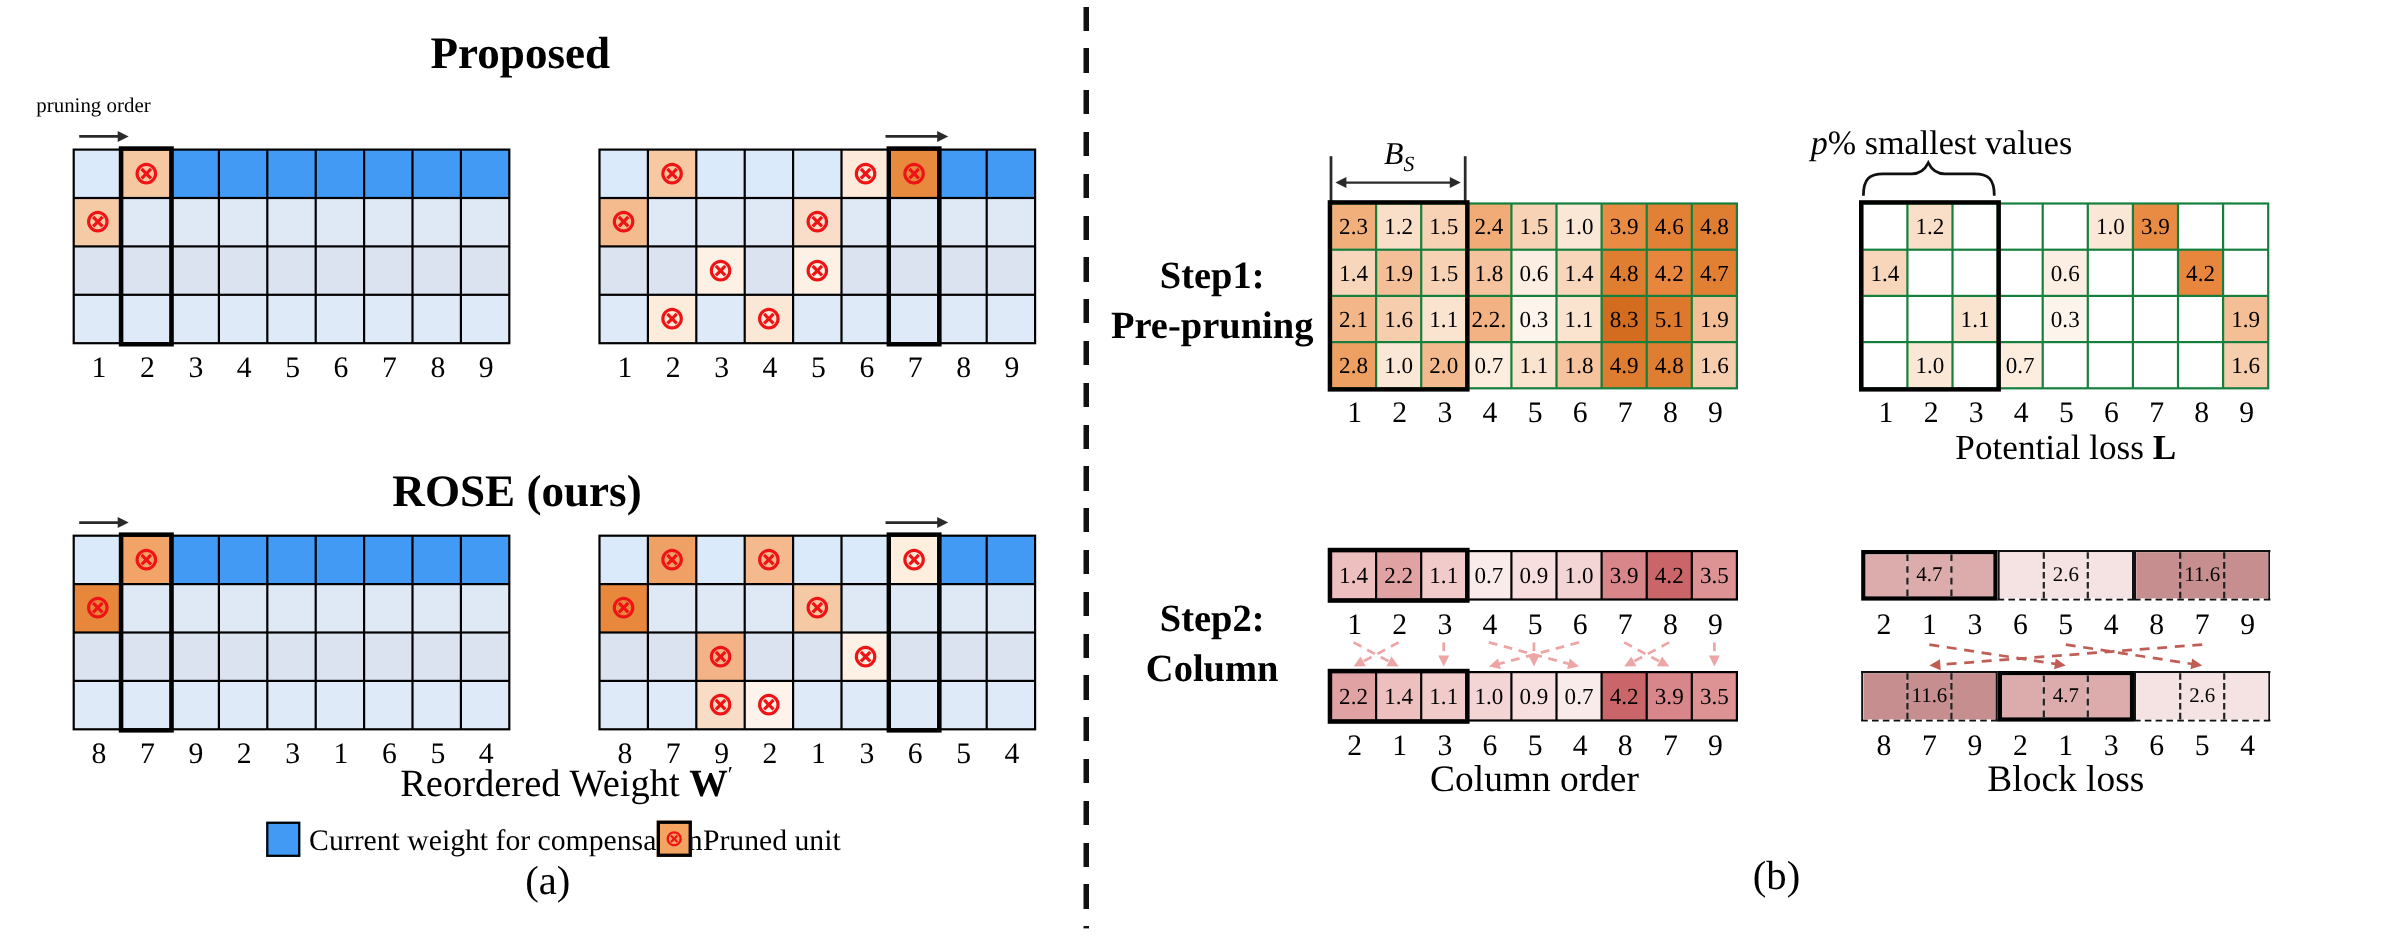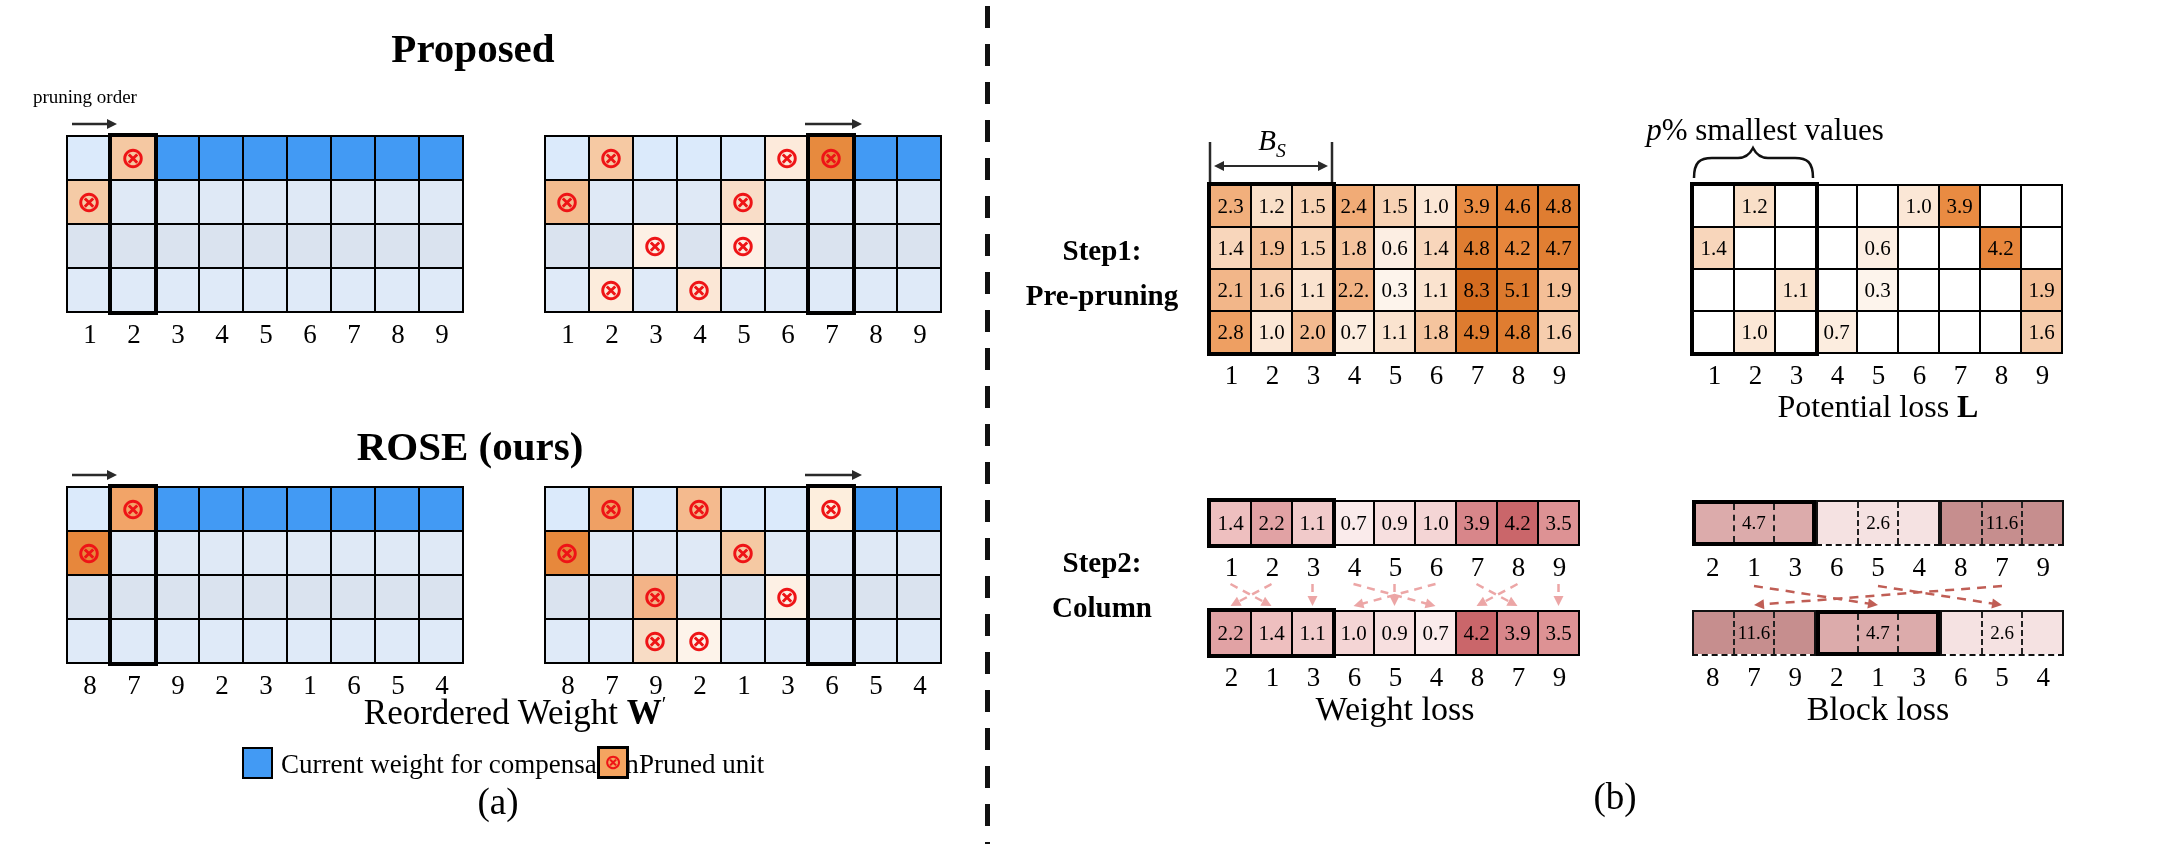--- a/index.html
+++ b/index.html
@@ -3,21 +3,21 @@
 <meta charset="utf-8">
 <style>
   html,body{margin:0;padding:0;background:#fff;}
   .canvas{position:relative;width:2172px;height:850px;background:#ffffff;overflow:hidden;
           font-family:"Liberation Serif","DejaVu Serif",serif;color:#000;}
   .title{position:absolute;font-weight:bold;font-size:41px;text-align:center;width:400px;}
   .t-sparsegpt{left:273px;top:24px;}
   .t-rose{left:270px;top:422px;}
   .t-proposed{left:1397px;top:10px;width:440px;font-size:40px;}
   .pruning-order{position:absolute;left:33px;top:86px;font-size:19px;}
-  .step-label{position:absolute;left:986px;width:232px;font-weight:bold;font-size:29px;text-align:center;line-height:45px;}
+  .step-label{position:absolute;left:986px;width:232px;font-weight:bold;font-size:35px;text-align:center;line-height:45px;}
   .s1{top:228px;} .s2{top:540px;}
   .caption{position:absolute;font-size:35px;text-align:center;}
   .cap-weight{left:366px;top:338px;width:300px;}
   .cap-reordered{left:315px;top:692px;width:400px;}
   .cap-imp{left:1244px;top:388px;width:300px;font-size:32px;}
   .cap-pot{left:1728px;top:388px;width:300px;font-size:32px;}
   .cap-col{left:1245px;top:690px;width:300px;font-size:34px;}
   .cap-blk{left:1728px;top:690px;width:300px;font-size:34px;}
   .caption .sym{font-weight:bold;}
   .caption sup{font-size:0.6em;}
@@ -30,21 +30,21 @@
   .sublabel{position:absolute;font-size:37px;width:80px;text-align:center;}
   .lab-a{left:458px;top:780px;} .lab-b{left:1575px;top:775px;}
   
   .wgrid{position:absolute;display:grid;grid-template-columns:repeat(9,42px);grid-template-rows:repeat(4,42px);
          gap:2px;padding:2px;background:#000;}
   .wcell{display:flex;align-items:center;justify-content:center;}
   .cross{font-family:"DejaVu Sans",sans-serif;font-size:30px;line-height:1;font-weight:bold;}
   .cross.lg{font-size:21px;}
   
   .mgrid{position:absolute;display:grid;grid-template-columns:repeat(9,39px);grid-template-rows:repeat(4,40px);
-         gap:2px;padding:2px;background:#000000;font-family:Liberation Serif, serif;}
+         gap:2px;padding:2px;background:#15803d;font-family:Liberation Serif, serif;}
   .mcell{display:flex;align-items:center;justify-content:center;font-size:21px;background:#fff;}
   
   .vgrid{position:absolute;display:grid;grid-template-columns:repeat(9,39px);grid-template-rows:42px;
          gap:2px;padding:2px;background:#000;}
   
   .brow{position:absolute;display:flex;width:372px;height:46px;box-sizing:border-box;}
   .bgroup{display:flex;box-sizing:border-box;width:124px;height:46px;}
   .bcell{flex:1 1 0;display:flex;align-items:center;justify-content:center;font-size:19px;box-sizing:border-box;}
   .labels{position:absolute;display:flex;font-size:27px;}
   .labels span{display:block;text-align:center;}
@@ -386,21 +386,21 @@
       <div class="mcell" style="background: rgb(225, 162, 164);">2.2</div>
       <div class="mcell" style="background: rgb(238, 191, 191);">1.4</div>
       <div class="mcell" style="background: rgb(241, 202, 202);">1.1</div>
       <div class="mcell" style="background: rgb(244, 213, 213);">1.0</div>
       <div class="mcell" style="background: rgb(247, 223, 223);">0.9</div>
       <div class="mcell" style="background: rgb(250, 235, 235);">0.7</div>
       <div class="mcell" style="background: rgb(202, 102, 106);">4.2</div>
       <div class="mcell" style="background: rgb(216, 134, 138);">3.9</div>
       <div class="mcell" style="background: rgb(221, 146, 148);">3.5</div>
     </div>
-  <div class="caption cap-col">Weight loss</div>
+  <div class="caption cap-col">Column order</div>
 
   <div class="brow" style="left: 1692px; top: 500px;">
       <div class="bgroup" style="border: 4px solid rgb(0, 0, 0);">
         <div class="bcell" style="background: rgb(220, 171, 171);"></div>
         <div class="bcell" style="background: rgb(220, 171, 171); border-left: 2px dashed rgb(34, 34, 34);">4.7</div>
         <div class="bcell" style="background: rgb(220, 171, 171); border-left: 2px dashed rgb(34, 34, 34);"></div>
       </div>
       <div class="bgroup" style="border-width: 2px; border-style: solid solid dashed; border-color: rgb(17, 17, 17); border-image: initial;">
         <div class="bcell" style="background: rgb(245, 226, 226);"></div>
         <div class="bcell" style="background: rgb(245, 226, 226); border-left: 2px dashed rgb(34, 34, 34);">2.6</div>

